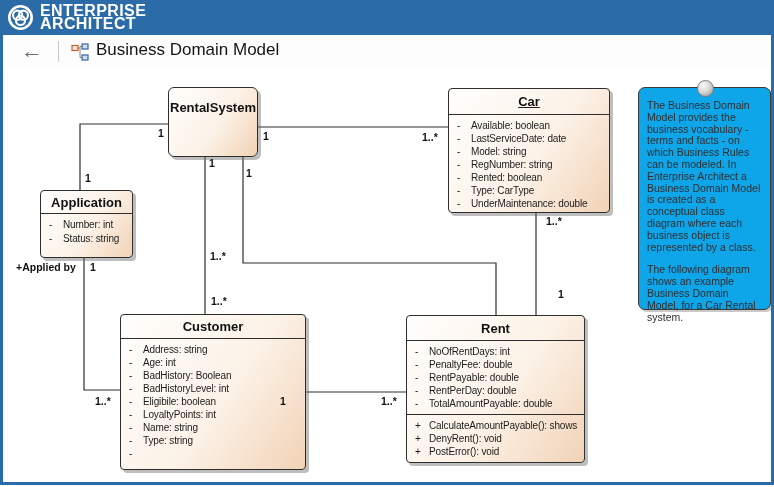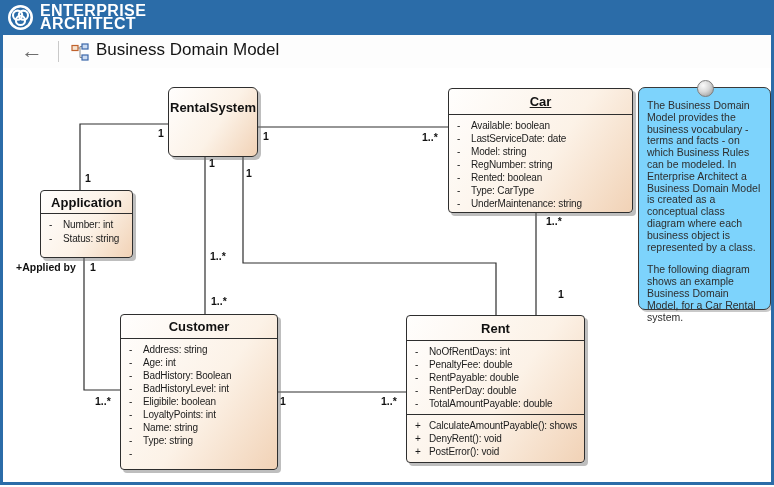--- a/index.html
+++ b/index.html
@@ -39,30 +39,30 @@
   .uml-class .compartment{position:relative;padding:4px 0 0 0;}
   .uml-class .row{position:relative;height:13px;line-height:13px;font-size:10px;letter-spacing:-.15px;white-space:nowrap;}
   .uml-class .vis{position:absolute;left:8px;}
   .uml-class .atxt{position:absolute;left:22px;}
   .ops-divider{border-top:1px solid #2e2e2e;}
   
   #box-rentalsystem{left:165px;top:19px;width:90px;height:70px;border-radius:6px;padding-top:12px;}
   #box-application{left:37px;top:122px;width:93px;height:68px;}
   #box-application .hdr{height:22px;}
   #box-application .row{height:14px;line-height:14px;}
-  #box-car{left:445px;top:20px;width:185px;height:125px;text-decoration:underline;}
+  #box-car{left:445px;top:20px;width:162px;height:125px;text-decoration:underline;}
   #box-car .hdr{height:25px;}
-  #box-customer{left:117px;top:246px;width:158px;height:156px;}
+  #box-customer{left:117px;top:246px;width:186px;height:156px;}
   #box-customer .hdr{height:23px;}
   #box-rent{left:403px;top:247px;width:179px;height:148px;}
   #box-rent .hdr{height:24px;}
   
   .uml-note{
     position:absolute;left:635px;top:19px;width:133px;height:223px;z-index:2;box-sizing:border-box;
-    background:#7dd3fc;border:1px solid #3a3a3a;border-radius:7px;
+    background:#0ea5e9;border:1px solid #3a3a3a;border-radius:7px;
     box-shadow:2px 2px 0 rgba(120,120,120,.4);
     font-size:10.5px;line-height:11.8px;color:#2e2e2e;
   }
   .uml-note .ntext{padding:12px 7px 0 8px;}
   .uml-note .ntext p{margin:0 0 11px 0;}
   .note-pin{
     position:absolute;left:58px;top:-8px;width:17px;height:17px;border-radius:50%;
     background:radial-gradient(circle at 35% 30%,#fafafa 0%,#d8d8d8 45%,#8e8e8e 100%);
     border:1px solid #7d7d7d;box-sizing:border-box;
   }
@@ -157,21 +157,21 @@
         <div class="row">
             <span class="vis">-</span>
             <span class="atxt">Rented: boolean</span>
           </div>
         <div class="row">
             <span class="vis">-</span>
             <span class="atxt">Type: CarType</span>
           </div>
         <div class="row">
             <span class="vis">-</span>
-            <span class="atxt">UnderMaintenance: string</span>
+            <span class="atxt">UnderMaintenance: double</span>
           </div>
       </div>
     </div>
 
     <div class="uml-class" id="box-customer">
       <div class="hdr">
           <div class="cname">Customer</div>
         </div>
       <div class="compartment">
         <div class="row">

